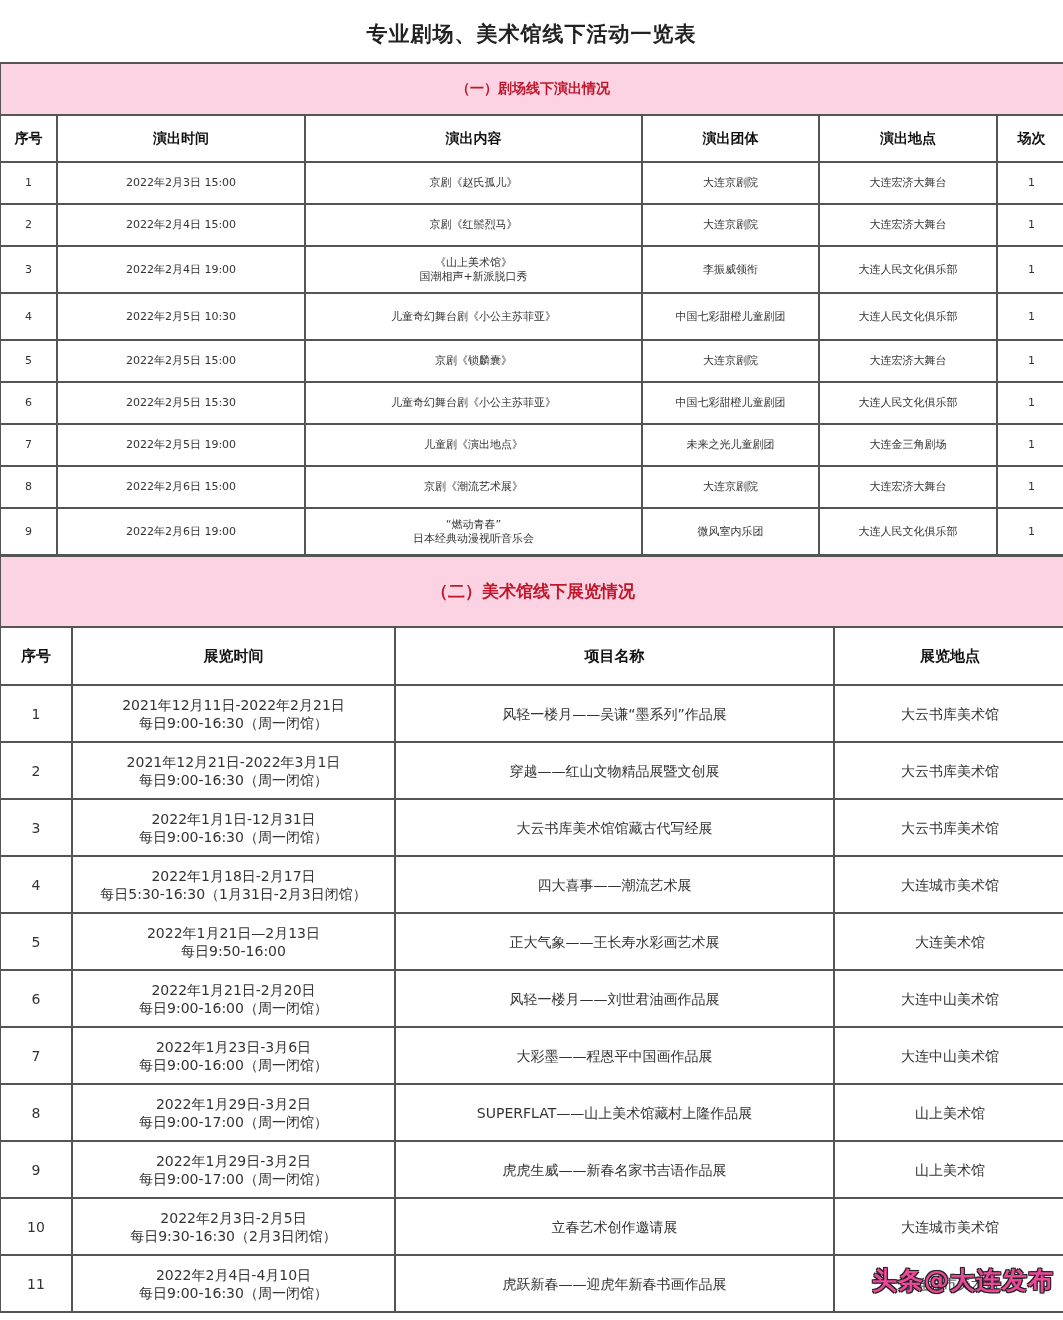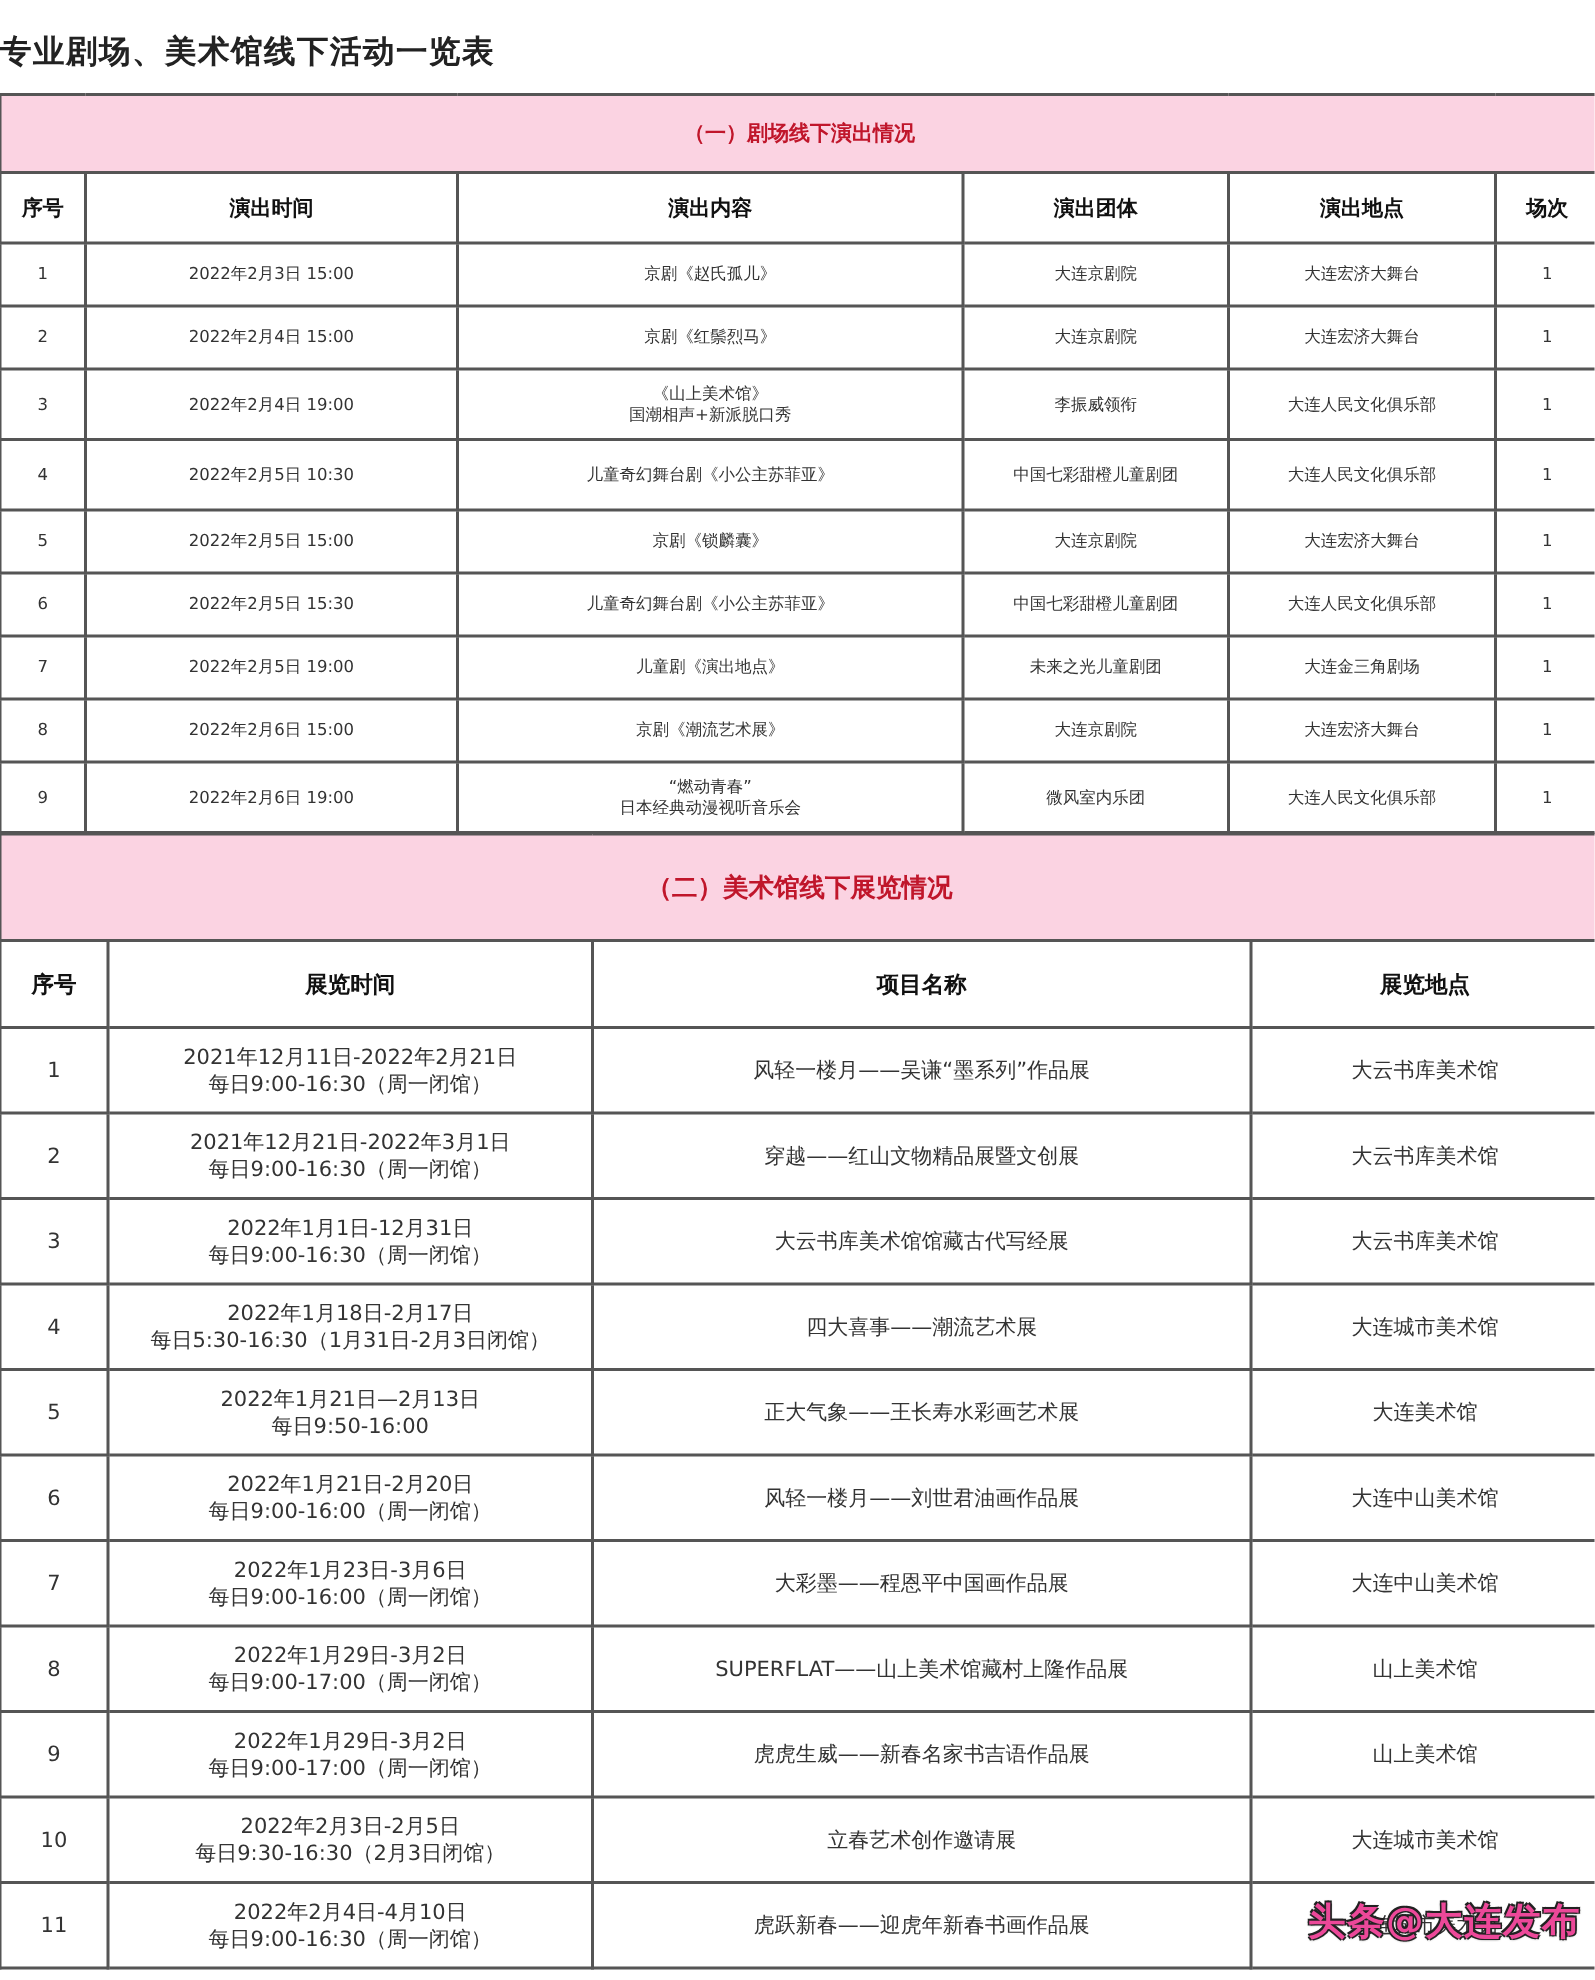--- a/index.html
+++ b/index.html
@@ -1,21 +1,21 @@
 <!DOCTYPE html>
 <html><head>
 <meta charset="utf-8">
 <style>
   html, body { margin: 0; padding: 0; background: #ffffff; }
   body {
     width: 1063px; height: 1320px; position: relative; overflow: hidden;
     font-family: "DejaVu Sans", "Liberation Sans", sans-serif; color: #222;
   }
   .page-title {
-    position: absolute; left: 0; top: 20px; width: 1063px; text-align: left;
+    position: absolute; left: 0; top: 20px; width: 1063px; text-align: center;
     font-size: 21px; font-weight: bold; color: #222; letter-spacing: 1px;
   }
   table { border-collapse: collapse; position: absolute; table-layout: fixed; }
   td, th { border: 2px solid #555; text-align: center; vertical-align: middle; padding: 0; }
   .sec-band {
     background: #fbd3e2; color: #c0162b; font-weight: bold;
   }
   
   #t1 { left: -1px; top: 62px; width: 1066px; }
   #t1 .sec-band td { height: 50px; font-size: 14px; }

